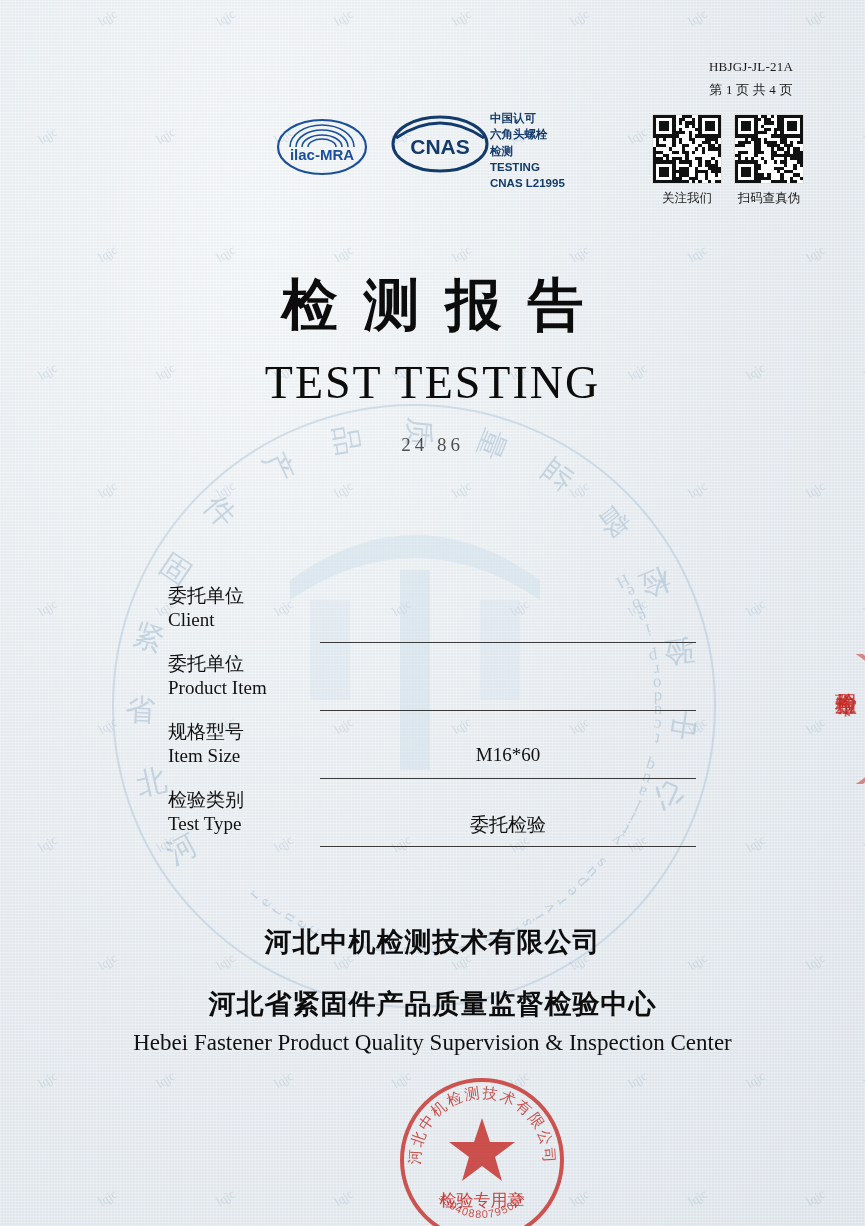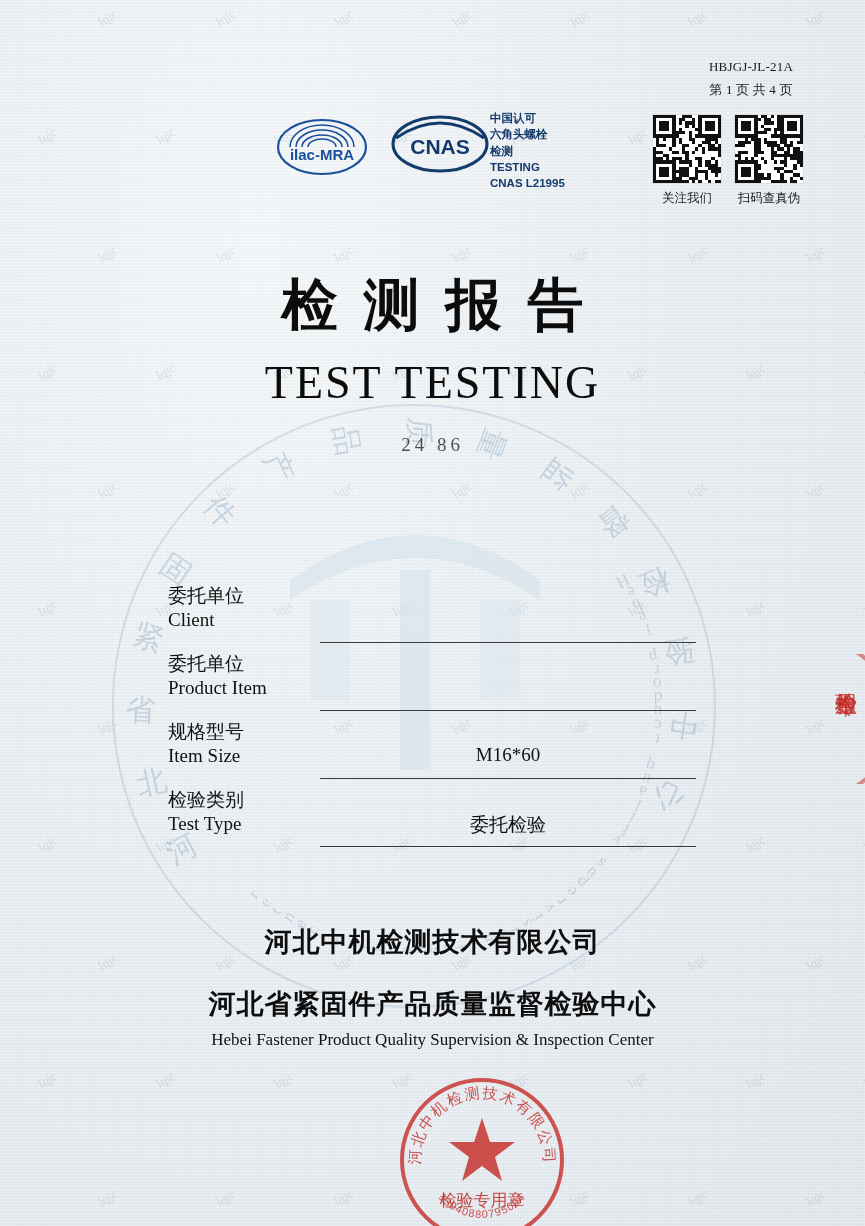--- a/index.html
+++ b/index.html
@@ -278,21 +278,21 @@
   }
   .org-cn2 {
     margin-top: 26px;
     font-size: 27px;
     font-weight: bold;
     color: #0d0d0d;
     letter-spacing: 1px;
   }
   .org-en2 {
     margin-top: 8px;
-    font-size: 17px;
+    font-size: 23px;
     color: #111;
   }
   
   .stamp-main {
     position: absolute;
     left: 396px;
     top: 1074px;
     width: 172px;
     height: 172px;
     pointer-events: none;

